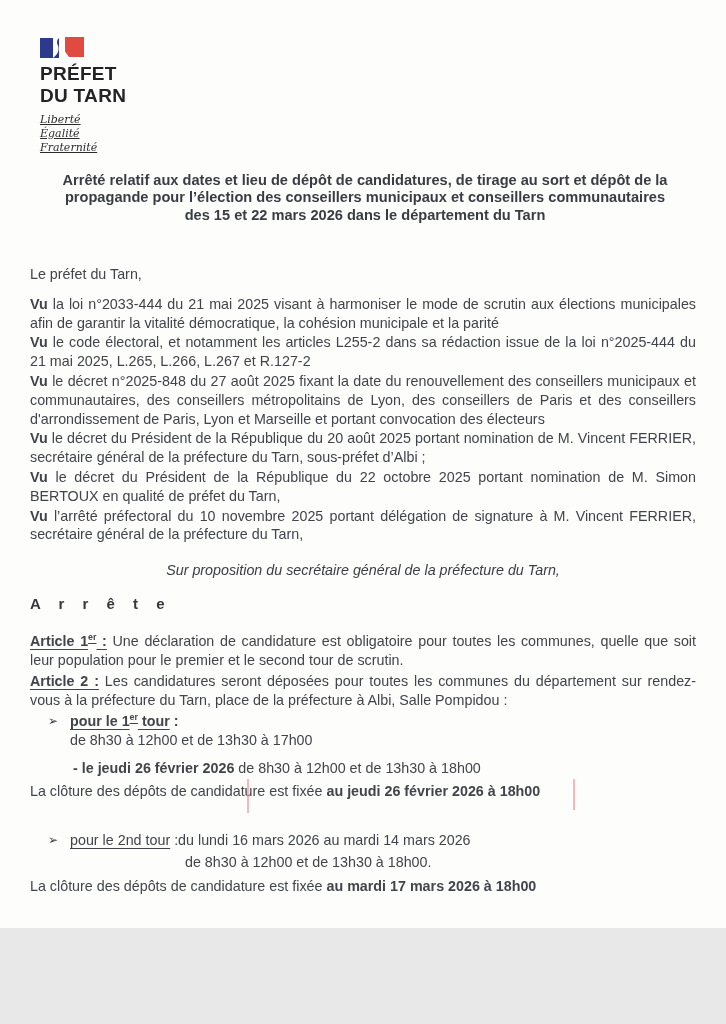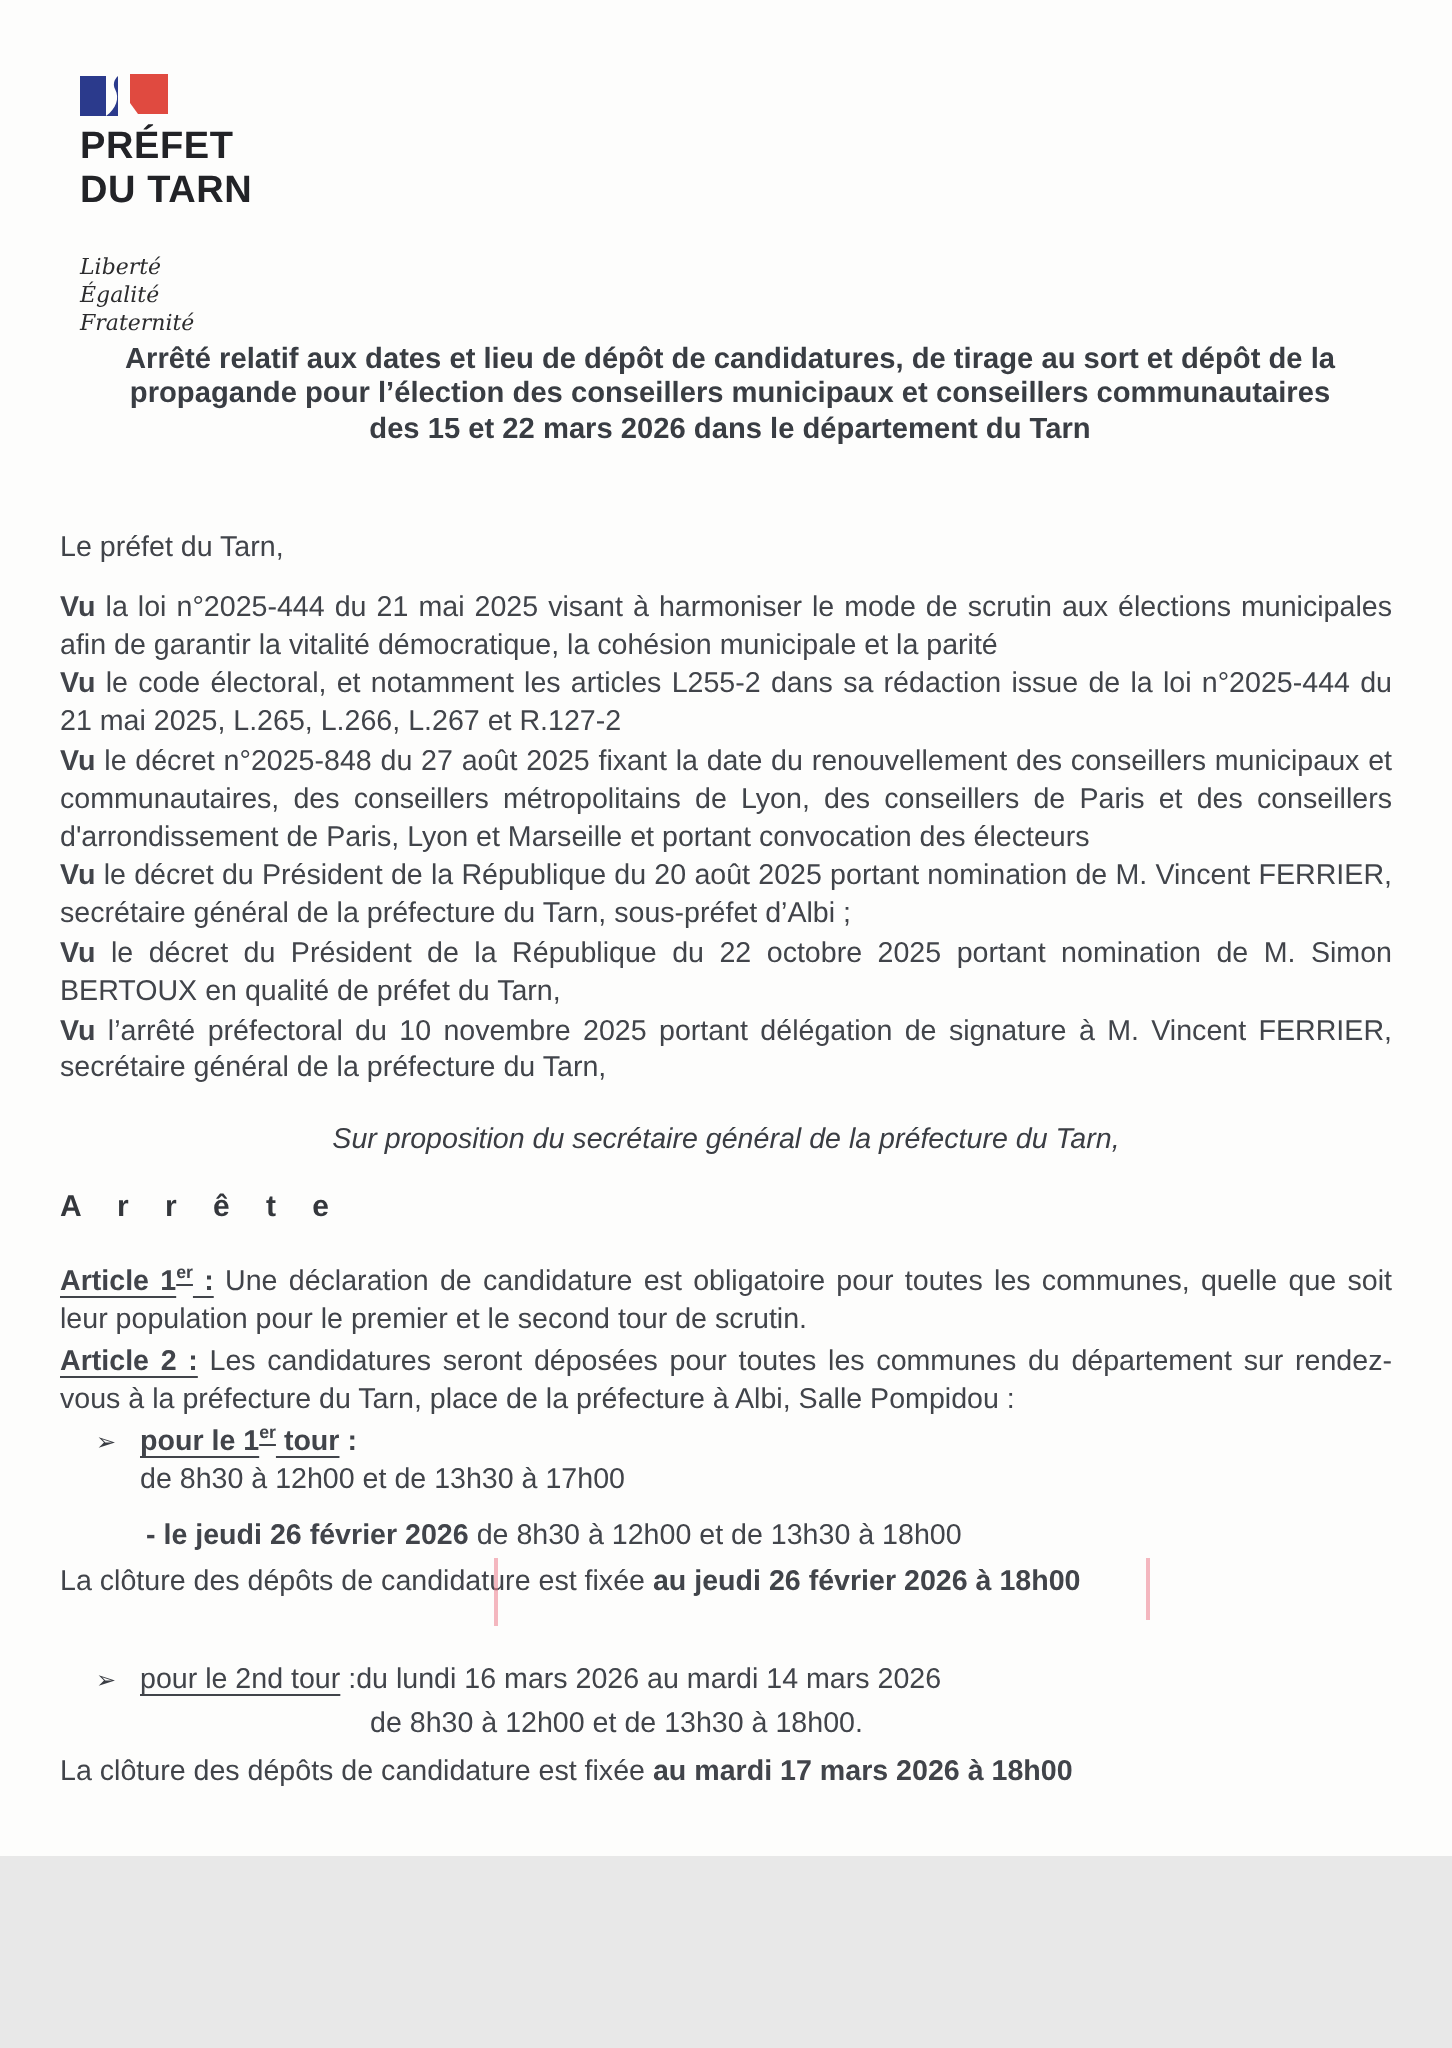--- a/index.html
+++ b/index.html
@@ -7,22 +7,22 @@
   body { font-family:"Liberation Sans","DejaVu Sans",sans-serif; }
   .page {
     position:relative; width:726px; height:928px; margin:0 auto;
     background:#fdfdfc; overflow:hidden; color:#3f4247;
   }
 
   
   .header { position:absolute; left:40px; top:37px; }
   .flag { display:block; margin-bottom:4px; }
   .brand { font-weight:700; font-size:19px; line-height:22px; color:#222327; letter-spacing:.3px; }
-  .motto { margin-top:20px; font-family:"DejaVu Serif","Liberation Serif",serif; font-style:italic;
-           font-size:11px; line-height:14px; color:#2c2c2e; }
+  .motto { margin-top:6px; font-family:"DejaVu Serif","Liberation Serif",serif; font-style:italic;
+           font-size:11px; line-height:14px; color:#2c2c2e;text-decoration:underline; }
 
   
   .doc-title { position:absolute; top:172px; left:4px; right:0; text-align:center;
                font-weight:700; font-size:14.6px; line-height:17.4px; color:#393d43; }
 
   
   .body { position:absolute; left:30px; top:265px; width:666px;
           font-size:14.3px; line-height:18.8px; color:#41444a; }
   .body p { text-align:justify; }
   .salutation { margin-bottom:11px; text-align:left !important; }
@@ -84,21 +84,21 @@
 
   <div class="doc-title">
     <div>Arrêté relatif aux dates et lieu de dépôt de candidatures, de tirage au sort et dépôt de la</div>
     <div>propagande pour l’élection des conseillers municipaux et conseillers communautaires</div>
     <div>des 15 et 22 mars 2026 dans le département du Tarn</div>
   </div>
 
   <div class="body">
     <p class="salutation">Le préfet du Tarn,</p>
 
-    <p class="vu"><span class="b">Vu</span><span> la loi n°2025-444 du 21 mai 2025 visant à harmoniser le mode de scrutin aux élections municipales afin de garantir la vitalité démocratique, la cohésion municipale et la parité</span></p>
+    <p class="vu"><span class="b">Vu</span><span> la loi n°2033-444 du 21 mai 2025 visant à harmoniser le mode de scrutin aux élections municipales afin de garantir la vitalité démocratique, la cohésion municipale et la parité</span></p>
     <p class="vu"><span class="b">Vu</span><span> le code électoral, et notamment les articles L255-2 dans sa rédaction issue de la loi n°2025-444 du 21 mai 2025, L.265, L.266, L.267 et R.127-2</span></p>
     <p class="vu"><span class="b">Vu</span><span> le décret n°2025-848 du 27 août 2025 fixant la date du renouvellement des conseillers municipaux et communautaires, des conseillers métropolitains de Lyon, des conseillers de Paris et des conseillers d'arrondissement de Paris, Lyon et Marseille et portant convocation des électeurs</span></p>
     <p class="vu"><span class="b">Vu</span><span> le décret du Président de la République du 20 août 2025 portant nomination de M. Vincent FERRIER, secrétaire général de la préfecture du Tarn, sous-préfet d’Albi ;</span></p>
     <p class="vu"><span class="b">Vu</span><span> le décret du Président de la République du 22 octobre 2025 portant nomination de M. Simon BERTOUX en qualité de préfet du Tarn,</span></p>
     <p class="vu"><span class="b">Vu</span><span> l’arrêté préfectoral du 10 novembre 2025 portant délégation de signature à M. Vincent FERRIER, secrétaire général de la préfecture du Tarn,</span></p>
 
     <p class="proposition">Sur proposition du secrétaire général de la préfecture du Tarn,</p>
     <p class="arrete">A r r ê t e</p>
 
     <p class="article1"><span class="b u">Article 1</span><sup class="b u">er</sup><span class="b u"> :</span><span> Une déclaration de candidature est obligatoire pour toutes les communes, quelle que soit leur population pour le premier et le second tour de scrutin.</span></p>

